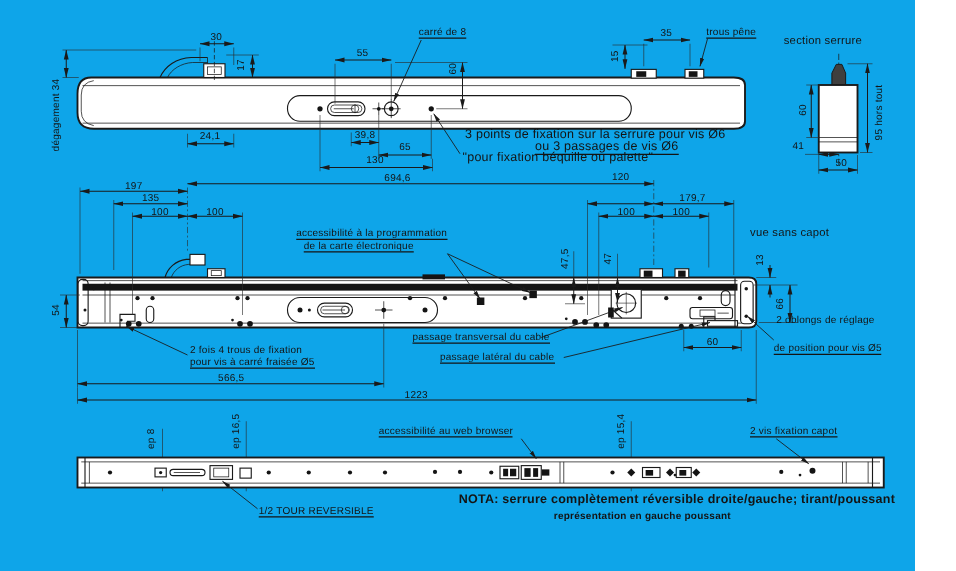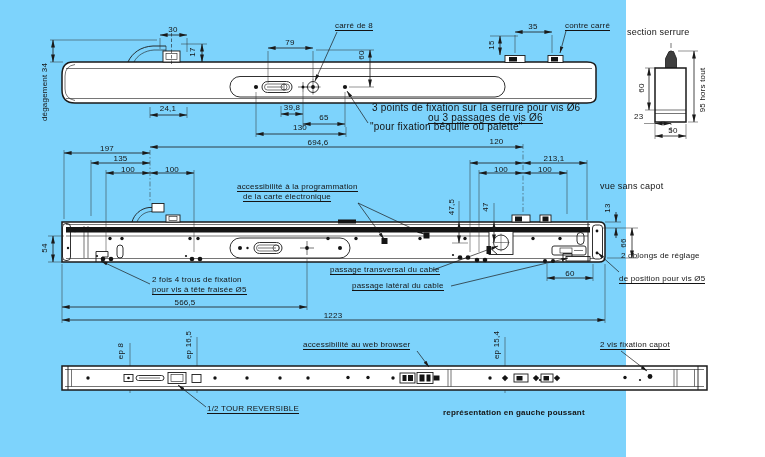--- a/index.html
+++ b/index.html
@@ -1,18 +1,18 @@
 <!DOCTYPE html>
 <html><head>
 <meta charset="utf-8">
 <style>
   html,body{margin:0;padding:0}
   body{width:765px;height:457px;background:#fff;position:relative;
        font-family:"Liberation Sans",sans-serif;color:#141414;overflow:hidden}
-  .canvas{position:absolute;left:0;top:0;width:626px;height:457px;background:#7dd3fc}
+  .canvas{position:absolute;left:0;top:0;width:732px;height:457px;background:#0ea5e9}
   svg.lw{position:absolute;left:0;top:0}
   .s15{stroke:#1a1a1a;stroke-width:1.5;fill:none}
   .s09{stroke:#1a1a1a;stroke-width:0.9;fill:none}
   .s06{stroke:#1a1a1a;stroke-width:0.6;fill:none}
   .xl{stroke:#2a2a2a;stroke-width:0.5;fill:none}
   .dl{stroke:#1a1a1a;stroke-width:0.8;fill:none}
   .ldr{stroke:#1a1a1a;stroke-width:0.7;fill:none}
   .fw{fill:#ffffff}
   .fb{fill:#141414;stroke:none}
   .cl{stroke-dasharray:5,2,1.5,2}
@@ -304,68 +304,69 @@
     <circle class="fb" cx="650" cy="376.5" r="2.4"></circle>
     <line class="ldr" x1="417" y1="351" x2="429" y2="367" marker-end="url(#ar)"></line>
     <line class="ldr" x1="621" y1="351" x2="647" y2="371" marker-end="url(#ar)"></line>
     <line class="ldr" x1="206" y1="407" x2="178" y2="385" marker-end="url(#ar)"></line>
   </g>
 </svg>
 
 <span class="lbl c" style="left:173px;top:25px">30</span>
 <span class="lbl r" style="left:193px;top:52px">17</span>
 <span class="lbl r" style="left:45px;top:92px">dégagement 34</span>
-<span class="lbl c" style="left:290px;top:38px">79</span>
+<span class="lbl c" style="left:290px;top:38px">55</span>
 <span class="lbl ann" style="left:335px;top:21px">carré de 8</span>
 <span class="lbl r" style="left:362px;top:55px">60</span>
 <span class="lbl c" style="left:168px;top:104px">24,1</span>
 <span class="lbl c" style="left:292px;top:103px">39,8</span>
 <span class="lbl c" style="left:324px;top:113px">65</span>
 <span class="lbl c" style="left:300px;top:123px">130</span>
 <span class="lbl r" style="left:492px;top:45px">15</span>
 <span class="lbl c" style="left:533px;top:22px">35</span>
-<span class="lbl ann" style="left:565px;top:21px">contre carré</span>
+<span class="lbl ann" style="left:565px;top:21px">trous pêne</span>
 <span class="lbl small" style="left:372px;top:102px">3 points de fixation sur la serrure pour vis Ø6</span>
 <span class="lbl small ann" style="left:428px;top:111.5px">ou 3 passages de vis Ø6</span>
 <span class="lbl small" style="left:370px;top:121px">"pour fixation béquille ou palette"</span>
 
 <span class="lbl b" style="left:627px;top:27px">section serrure</span>
 <span class="lbl r" style="left:642px;top:88px">60</span>
-<span class="lbl" style="left:634px;top:112px">23</span>
+<span class="lbl" style="left:634px;top:112px">41</span>
 <span class="lbl c" style="left:673px;top:126px">50</span>
 <span class="lbl r" style="left:703px;top:90px">95 hors tout</span>
 
 <span class="lbl c" style="left:107px;top:143.5px">197</span>
 <span class="lbl c" style="left:120.5px;top:153.5px">135</span>
 <span class="lbl c" style="left:128px;top:164.5px">100</span>
 <span class="lbl c" style="left:172px;top:164.5px">100</span>
 <span class="lbl c" style="left:318px;top:137.5px">694,6</span>
 <span class="lbl c" style="left:496.5px;top:137px">120</span>
-<span class="lbl c" style="left:554px;top:153.5px">213,1</span>
+<span class="lbl c" style="left:554px;top:153.5px">179,7</span>
 <span class="lbl c" style="left:501px;top:164.5px">100</span>
 <span class="lbl c" style="left:545px;top:164.5px">100</span>
 <span class="lbl r" style="left:452px;top:207px">47,5</span>
 <span class="lbl r" style="left:486px;top:207px">47</span>
 <span class="lbl r" style="left:608px;top:208px">13</span>
 <span class="lbl r" style="left:624px;top:243px">66</span>
 <span class="lbl r" style="left:45px;top:248px">54</span>
 <span class="lbl b" style="left:600px;top:181px">vue sans capot</span>
 <span class="lbl ann" style="left:237px;top:182px">accessibilité à la programmation</span>
 <span class="lbl ann" style="left:243px;top:191.5px">de la carte électronique</span>
 <span class="lbl" style="left:152px;top:275px">2 fois 4 trous de fixation</span>
-<span class="lbl ann" style="left:152px;top:284.5px">pour vis à tête fraisée Ø5</span>
+<span class="lbl ann" style="left:152px;top:284.5px">pour vis à carré fraisée Ø5</span>
 <span class="lbl ann" style="left:330px;top:265px">passage transversal du cable</span>
 <span class="lbl ann" style="left:352px;top:281px">passage latéral du cable</span>
 <span class="lbl c" style="left:570px;top:268.5px">60</span>
 <span class="lbl c" style="left:185px;top:297.5px">566,5</span>
 <span class="lbl c" style="left:333px;top:311px">1223</span>
 <span class="lbl" style="left:621px;top:251px">2 oblongs de réglage</span>
 <span class="lbl ann" style="left:619px;top:273.5px">de position pour vis Ø5</span>
 
 <span class="lbl r" style="left:121px;top:351px">ep 8</span>
 <span class="lbl r" style="left:189px;top:345px">ep 16,5</span>
 <span class="lbl r" style="left:497px;top:345px">ep 15,4</span>
 <span class="lbl ann" style="left:303px;top:340px">accessibilité au web browser</span>
 <span class="lbl ann" style="left:600px;top:340px">2 vis fixation capot</span>
 <span class="lbl ann" style="left:207px;top:404px">1/2 TOUR REVERSIBLE</span>
+<span class="lbl nota" style="left:367px;top:394px">NOTA: serrure complètement réversible droite/gauche; tirant/poussant</span>
 <span class="lbl nota2" style="left:443px;top:408px">représentation en gauche poussant</span>
 
 </div>
 
 </body></html>

